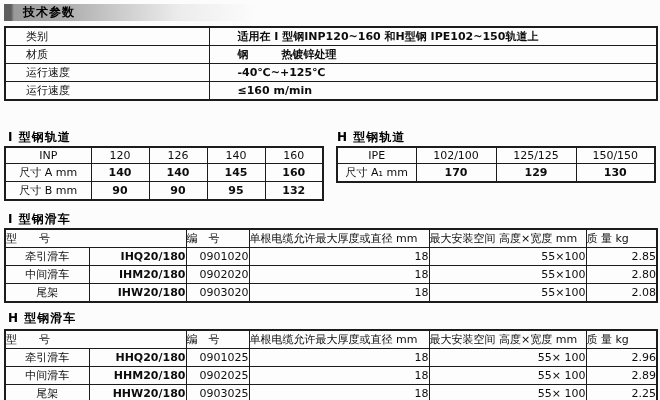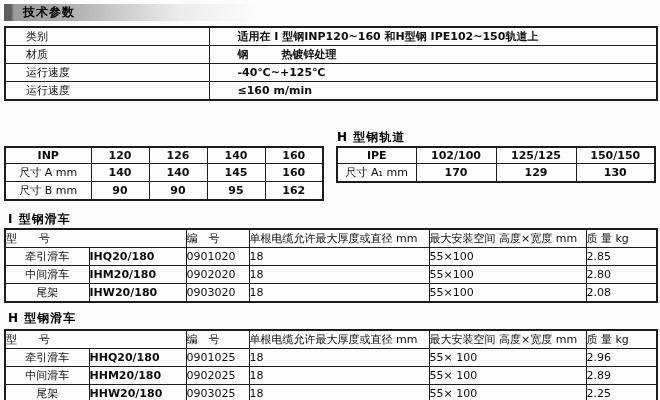--- a/index.html
+++ b/index.html
@@ -43,26 +43,26 @@
     padding:1px 0;
     overflow:hidden;
     white-space:nowrap;
   }
   
   #params-table td{height:13px;}
   #params-table td.lab{text-align:left;padding-left:20px;}
   #params-table td.val{text-align:left;padding-left:28px;font-weight:bold;}
   
   table.rail td, table.rail th{height:12px;text-align:center;}
-  table.rail th{font-weight:bold;}
+  table.rail th{font-weight:normal;}
   table.rail td.lab{font-weight:normal;}
   table.rail td.num{font-weight:bold;}
   
   table.trolley th{height:11px;text-align:left;font-weight:normal;}
-  table.trolley td{height:14px;text-align:left;}
+  table.trolley td{height:14px;text-align:right;}
   table.trolley td.name{text-align:center;padding-left:0;}
   table.trolley td.model{font-weight:bold;}
   table.trolley td.mass{font-weight:normal;}
 </style>
 </head>
 <body>
 
 <div class="page">
 
   <div class="title-bar">
@@ -87,20 +87,21 @@
         <td class="lab">运行速度</td>
         <td class="val">-40℃~+125℃</td>
       </tr>
       <tr>
         <td class="lab">运行速度</td>
         <td class="val">≤160 m/min</td>
       </tr>
     </tbody>
   </table>
 
+  <div class="section-title" style="left:8px;top:129px;">I 型钢轨道</div>
   <table class="doc rail" style="left:4px;top:146px;width:318px;">
     <colgroup>
         <col style="width:86px">
         <col style="width:58px">
         <col style="width:58px">
         <col style="width:58px">
         <col style="width:58px">
       </colgroup>
     <tbody>
       <tr>
@@ -115,21 +116,21 @@
         <td class="num">140</td>
         <td class="num">140</td>
         <td class="num">145</td>
         <td class="num">160</td>
       </tr>
       <tr>
         <td class="lab">尺寸 B mm</td>
         <td class="num">90</td>
         <td class="num">90</td>
         <td class="num">95</td>
-        <td class="num">162</td>
+        <td class="num">132</td>
       </tr>
     </tbody>
   </table>
 
   <div class="section-title" style="left:337px;top:129px;">H 型钢轨道</div>
   <table class="doc rail" style="left:336px;top:146px;width:318px;">
     <colgroup>
         <col style="width:79px">
         <col style="width:80px">
         <col style="width:80px">

